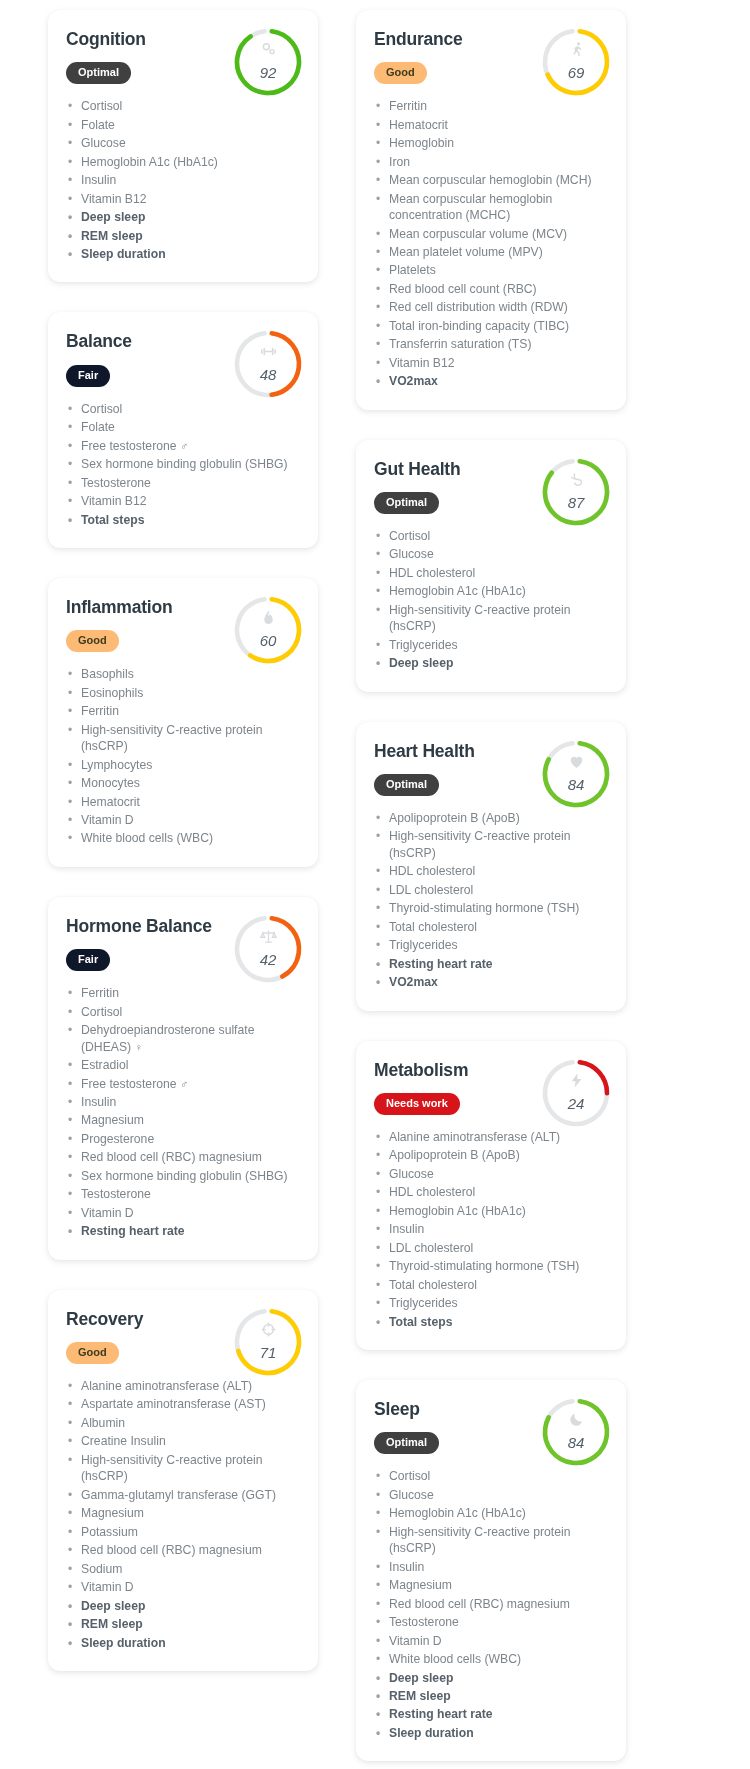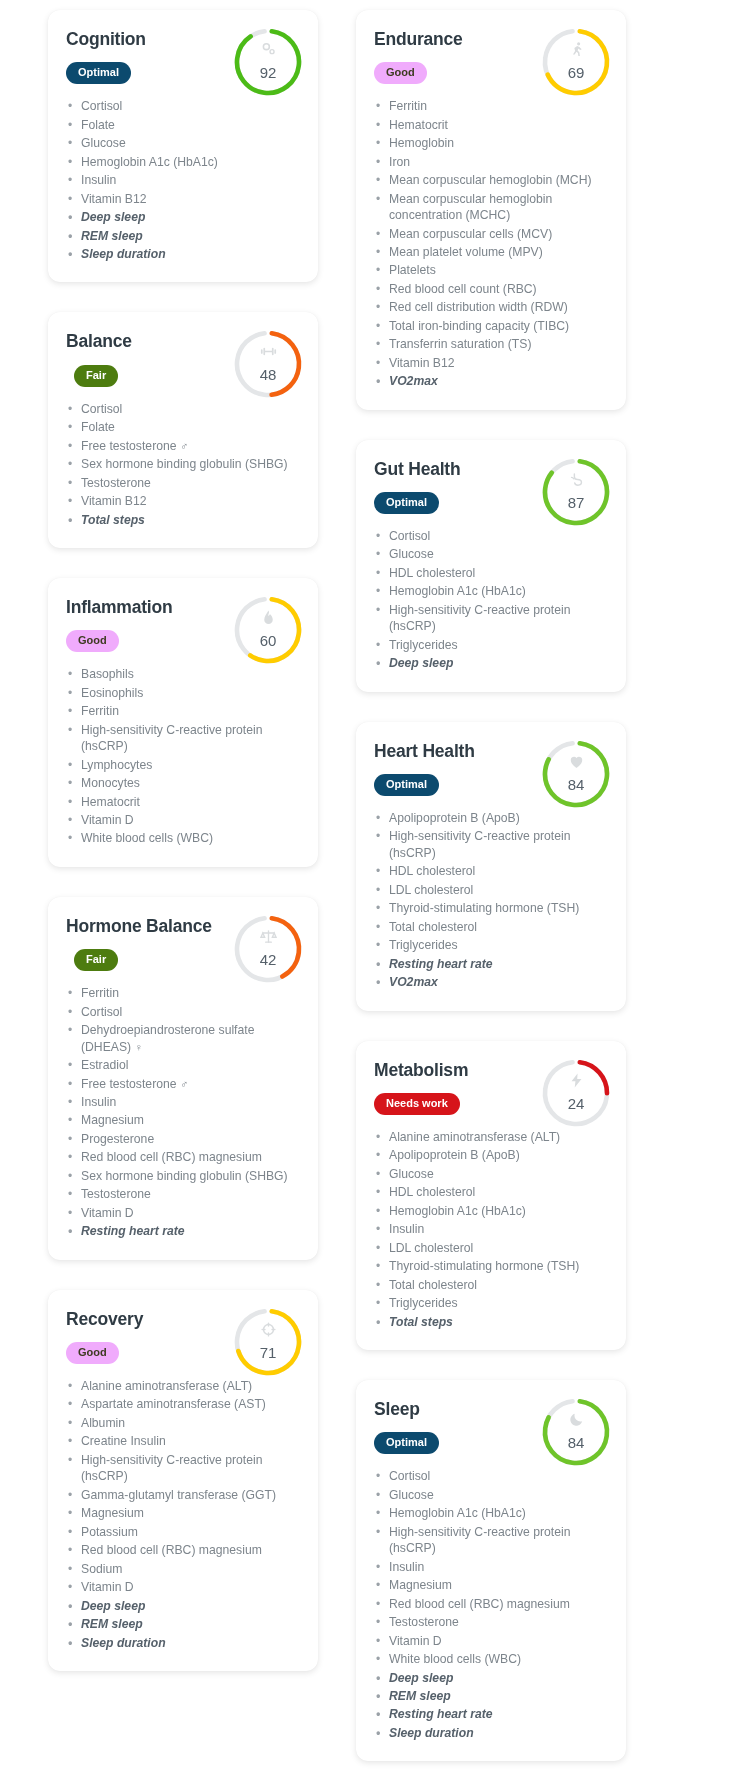--- a/index.html
+++ b/index.html
@@ -56,31 +56,32 @@
   .badge {
     display: inline-block;
     margin-top: 13px;
     padding: 5px 12px 6px 12px;
     border-radius: 11px;
     font-size: 11px;
     font-weight: bold;
     line-height: 1;
     white-space: nowrap;
   }
-  .badge.optimal  { background: #0c4a6e; color: #ffffff; }
-  .badge.good     { background: #f0abfc; color: #3d3a20; }
-  .badge.fair     { background: #4d7c0f; color: #ffffff; margin-left: 8px; }
+  .badge.optimal  { background: #404040; color: #ffffff; }
+  .badge.good     { background: #fdba74; color: #3d3a20; }
+  .badge.fair     { background: #0f172a; color: #ffffff; }
   .badge.needs    { background: #d6141a; color: #ffffff; }
 
   .gauge {
     position: absolute;
     top: -6px;
     right: -6px;
     width: 76px;
     height: 76px;
+    font-style: italic;
   }
   .gauge svg { display: block; width: 76px; height: 76px; }
   .gauge .score {
     position: absolute;
     left: 0; right: 0;
     top: 40px;
     text-align: center;
     font-size: 15px;
     color: #55606a;
     font-family: "Liberation Sans", sans-serif;
@@ -112,21 +113,20 @@
   .markers li::before {
     content: "\2022";
     position: absolute;
     left: 2px;
     top: 0;
     color: #9aa1a7;
     font-size: 12px;
   }
   .markers li.lifestyle {
     font-weight: bold;
-    font-style: italic;
     color: #56616b;
   }
   .sym { font-style: normal; font-weight: normal; font-size: 11px; }
 
   .gap-8  { height: 30px; }
   .gap-10 { height: 30px; }
 </style>
 </head>
 <body>
 
@@ -323,21 +323,21 @@
             <div class="score">69</div>
           </div>
         </div>
         <ul class="markers">
             <li>Ferritin</li>
             <li>Hematocrit</li>
             <li>Hemoglobin</li>
             <li>Iron</li>
             <li>Mean corpuscular hemoglobin (MCH)</li>
             <li>Mean corpuscular hemoglobin concentration (MCHC)</li>
-            <li>Mean corpuscular cells (MCV)</li>
+            <li>Mean corpuscular volume (MCV)</li>
             <li>Mean platelet volume (MPV)</li>
             <li>Platelets</li>
             <li>Red blood cell count (RBC)</li>
             <li>Red cell distribution width (RDW)</li>
             <li>Total iron-binding capacity (TIBC)</li>
             <li>Transferrin saturation (TS)</li>
             <li>Vitamin B12</li>
             <li class="lifestyle">VO2max</li>
           </ul>
       </div>

